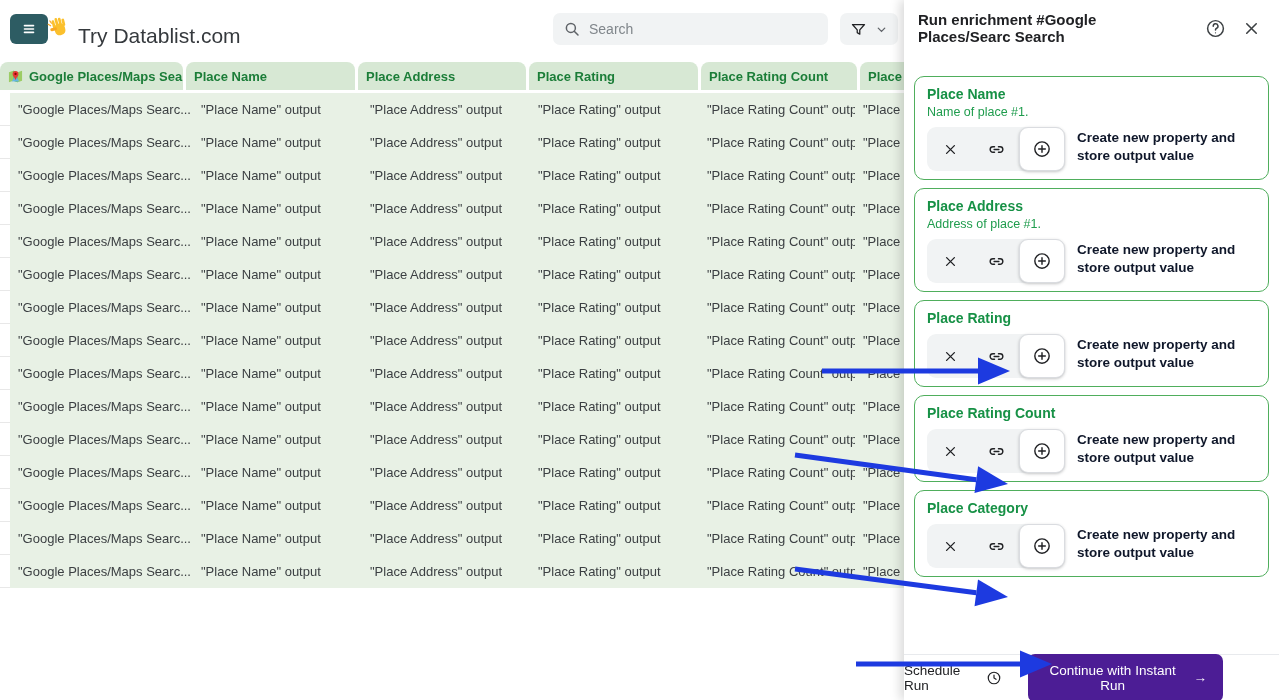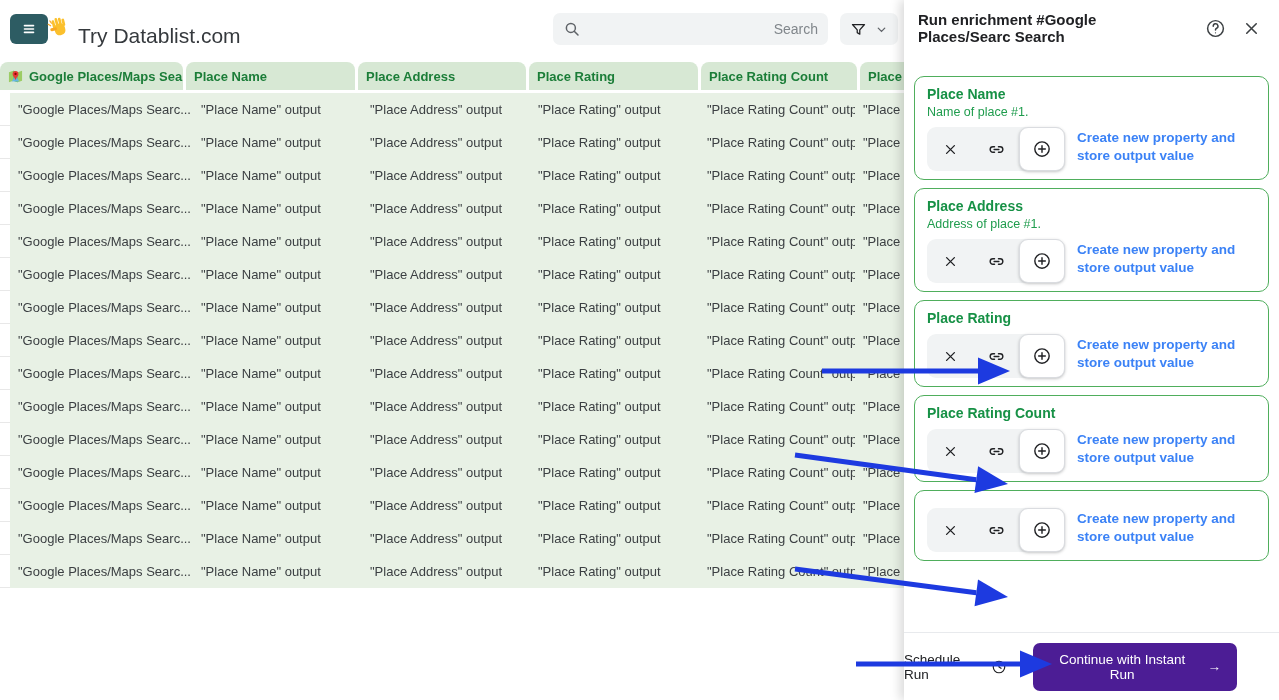--- a/index.html
+++ b/index.html
@@ -10,21 +10,21 @@
   .topbar { position:absolute; left:0; top:0; width:905px; height:58px; background:#fff; }
   .menu-btn { position:absolute; left:10px; top:14px; width:38px; height:30px;
               background:#2d5c63; border:none; border-radius:6px;
               display:flex; align-items:center; justify-content:center; cursor:pointer; }
   .wave { position:absolute; left:46px; top:15px; width:27px; height:27px; display:block; }
   .page-title { position:absolute; left:78px; top:24px; font-size:21px; color:#35393d; cursor:pointer; }
   .search-box { position:absolute; left:553px; top:13px; width:275px; height:32px;
                 background:#f1f3f4; border-radius:7px; display:flex; align-items:center;
                 padding:0 10px; gap:8px; }
   .search-box input { flex:1; border:none; background:transparent; outline:none;
-                      font-size:14px; color:#202124; font-family:"Liberation Sans",sans-serif;text-align:right; }
+                      font-size:14px; color:#202124; font-family:"Liberation Sans",sans-serif; }
   .search-box input::placeholder { color:#80868b; }
   .filter-btn { position:absolute; left:840px; top:13px; width:58px; height:32px;
                 background:#f1f3f4; border:none; border-radius:7px; cursor:pointer;
                 display:flex; align-items:center; justify-content:center; gap:8px; }
   .ic { display:inline-flex; align-items:center; justify-content:center; }
 
   
   .table { position:absolute; left:0; top:62px; width:905px; overflow:hidden; }
   .thead { display:flex; height:28px; }
   .thead .gutter-h { width:10px; }
@@ -47,23 +47,23 @@
   .cards { flex:1; padding:20px 10px 0 10px; display:flex; flex-direction:column; gap:8px; overflow:hidden; }
   .card { border:1px solid #4fae5c; border-radius:10px; background:#fff; padding:9px 12px 8px; }
   .card-title { color:#179146; font-size:14px; font-weight:bold; }
   .card-desc  { color:#1f9c4d; font-size:12.5px; margin-top:3px; }
   .card-controls { display:flex; align-items:flex-start; margin-top:8px; gap:12px; }
   .segmented { display:flex; background:#f1f3f4; border-radius:9px; flex:none; }
   .seg { width:46px; height:44px; border:none; background:transparent; cursor:pointer;
          display:flex; align-items:center; justify-content:center; }
   .seg.selected { background:#fff; border:1px solid #dadce0; border-radius:9px;
                   box-shadow:0 1px 3px rgba(60,64,67,.3); }
-  .action-label { font-size:13.5px; font-weight:bold; color:#3b82f6; line-height:1.35; padding-top:2px; }
-  .panel-footer { height:68px; border-top:1px solid #e8eaed; flex:none;
-                  display:flex; align-items:center; justify-content:flex-end; gap:26px; padding-right:42px; }
+  .action-label { font-size:13.5px; font-weight:bold; color:#0f172a; line-height:1.35; padding-top:2px; }
+  .panel-footer { height:46px; border-top:1px solid #e8eaed; flex:none;
+                  display:flex; align-items:center; justify-content:flex-end; gap:26px; padding-right:56px; }
   .schedule { display:flex; align-items:center; gap:7px; font-size:13.5px; color:#202124; cursor:pointer; }
   .continue-btn { background:#4c1d95; color:#fff; border:none; border-radius:7px; cursor:pointer;
                   font-size:13.5px; font-family:"Liberation Sans",sans-serif;
                   padding:9px 16px; display:flex; align-items:center; gap:12px; }
 
   
   .overlay { position:absolute; left:0; top:0; width:1279px; height:700px;
              z-index:100; pointer-events:none; }
 </style>
 </head>
@@ -452,20 +452,21 @@
                   <circle cx="12" cy="12" r="8.6"></circle>
                   <path d="M12 8v8M8 12h8"></path>
                 </svg>
               </span>
             </button>
           </div>
           <div class="action-label">Create new property and store output value</div>
         </div>
       </div>
       <div class="card">
+        <div class="card-title">Place Category</div>
         <div class="card-controls">
           <div class="segmented">
             <button class="seg">
               <span class="ic">
                 <svg viewBox="0 0 24 24" width="17" height="17" fill="none" stroke="#202124" stroke-width="1.9" stroke-linecap="round">
                   <path d="M6.5 6.5 17.5 17.5M17.5 6.5 6.5 17.5"></path>
                 </svg>
               </span>
             </button>
             <button class="seg">

